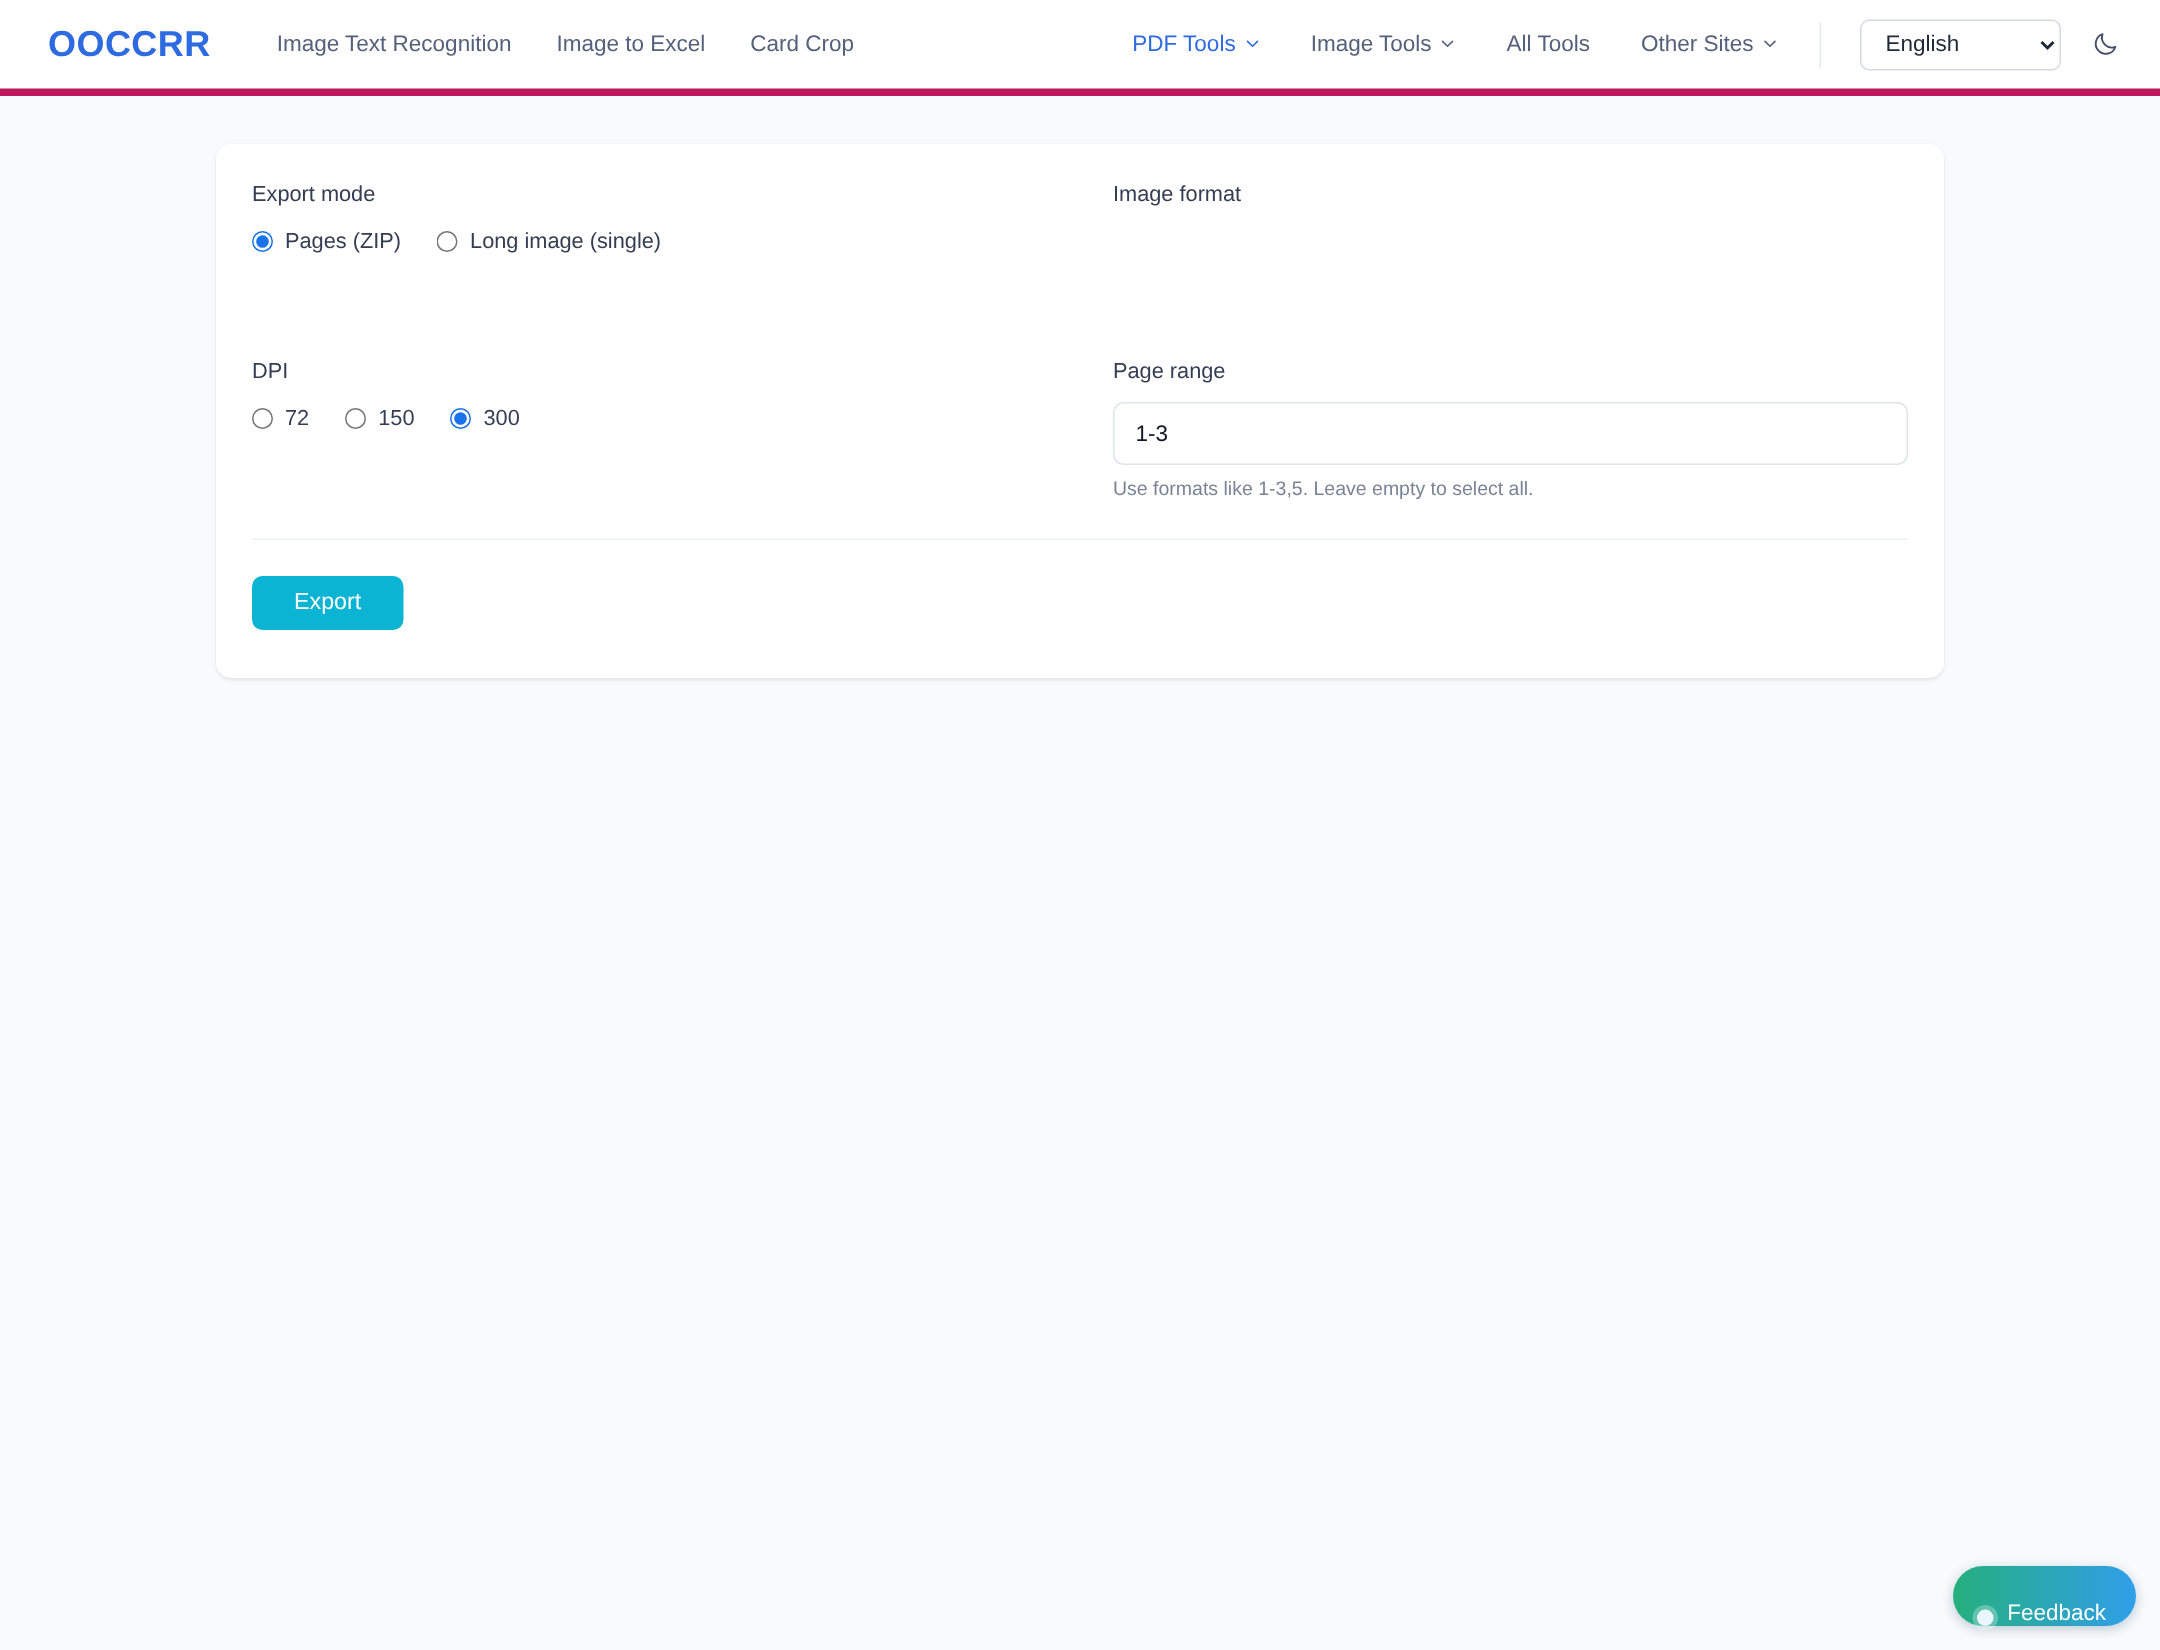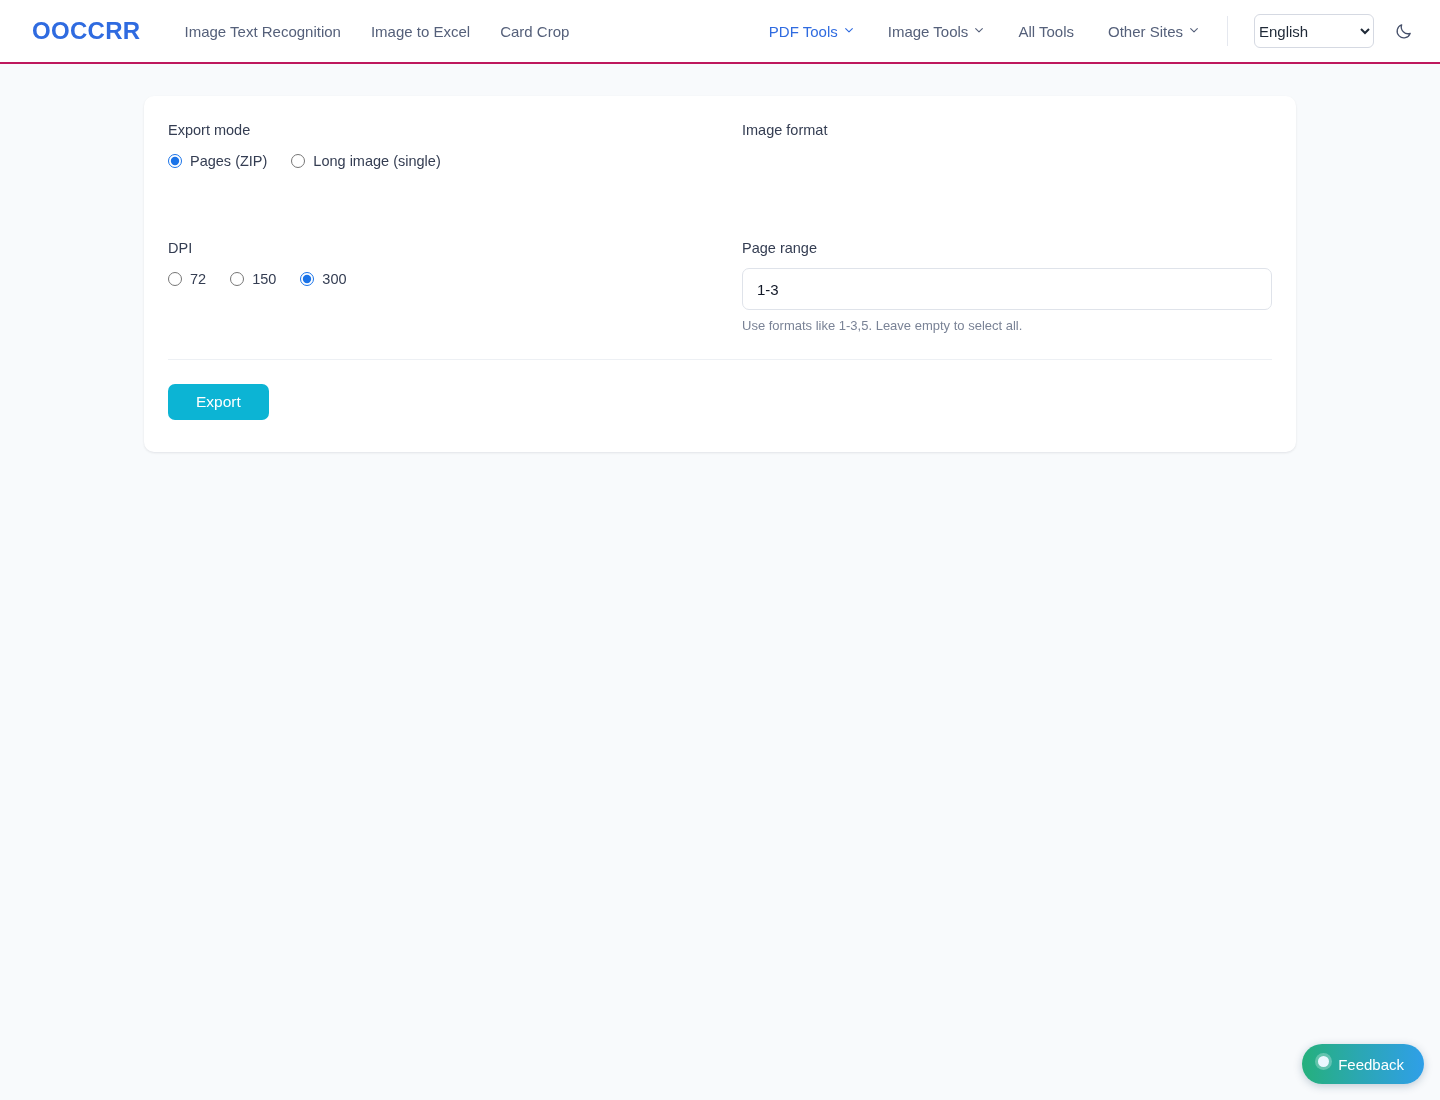--- a/index.html
+++ b/index.html
@@ -9,21 +9,21 @@
     width: 1440px; height: 1100px;
     background: #f8fafc;
     font-family: "Liberation Sans", sans-serif;
     -webkit-font-smoothing: antialiased;
   }
 
   
   .navbar {
     height: 64px;
     background: #ffffff;
-    border-bottom: 2px solid #be185d;
+    border-bottom: 5px solid #be185d;
     display: flex;
     align-items: center;
     padding: 0 24px 0 32px;
     position: relative;
   }
   .brand {
     font-size: 24px;
     font-weight: bold;
     color: #2f6be0;
     letter-spacing: 0.3px;
@@ -77,23 +77,23 @@
     margin-right: 26px;
   }
   .lang-select {
     appearance: auto;
     font-family: "Liberation Sans", sans-serif;
     font-size: 15px;
     color: #1f2937;
     background: #ffffff;
     border: 1px solid #d5d9e2;
     border-radius: 6px;
-    padding: 6px 0;
+    padding: 6px 12px;
     height: 34px;
-    width: 120px;
+    width: 134px;
     cursor: pointer;
   }
   .theme-toggle {
     margin-left: 16px;
     width: 26px; height: 26px;
     display: flex; align-items: center; justify-content: center;
     cursor: pointer;
     color: #46506a;
   }
 
@@ -213,21 +213,21 @@
     position: fixed;
     right: 16px;
     bottom: 16px;
     height: 40px;
     padding: 12px 20px 0 16px;
     border-radius: 20px;
     background: linear-gradient(90deg, #25b07c 0%, #2ba7b4 48%, #2f9fe8 100%);
     color: #ffffff;
     font-size: 15px;
     display: flex;
-    align-items: flex-start;
+    align-items: flex-end;
     gap: 9px;
     cursor: pointer;
     box-shadow: 0 2px 8px rgba(20,60,90,0.25);
   }
   .feedback-dot {
     width: 11px; height: 11px;
     border-radius: 50%;
     background: #eaf7ff;
     box-shadow: 0 0 0 3px rgba(255,255,255,0.28);
     flex: none;

